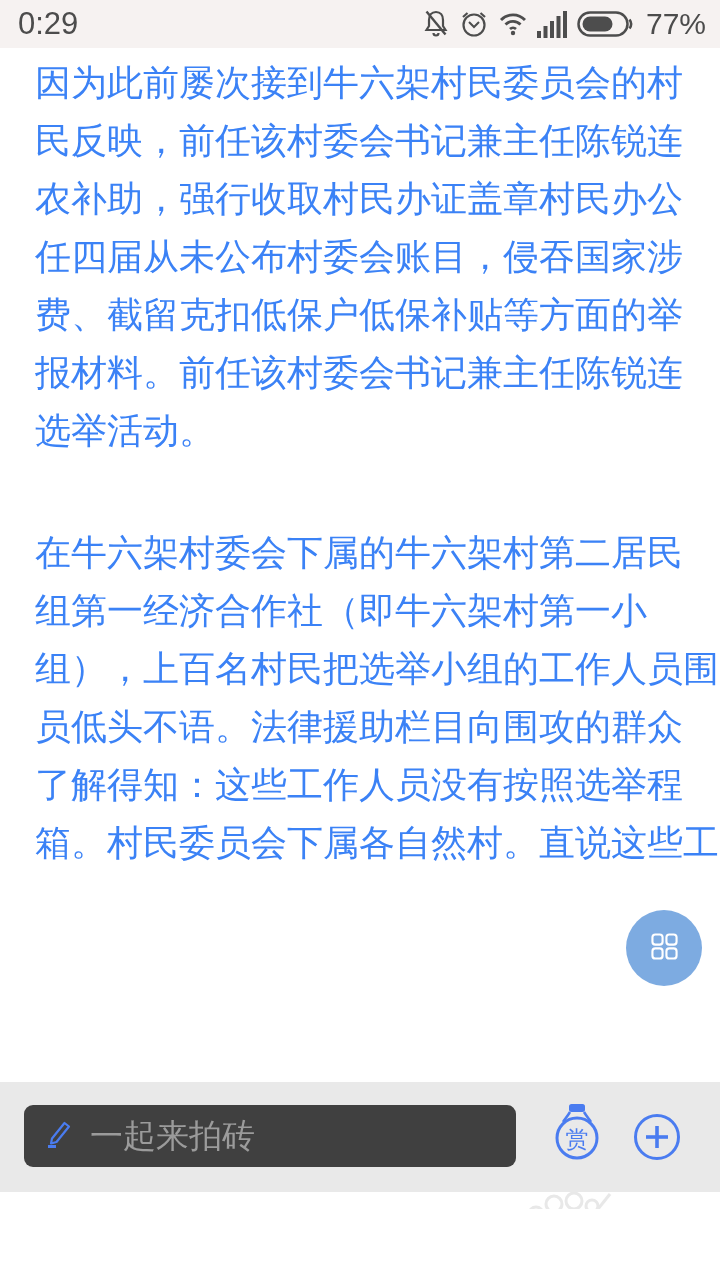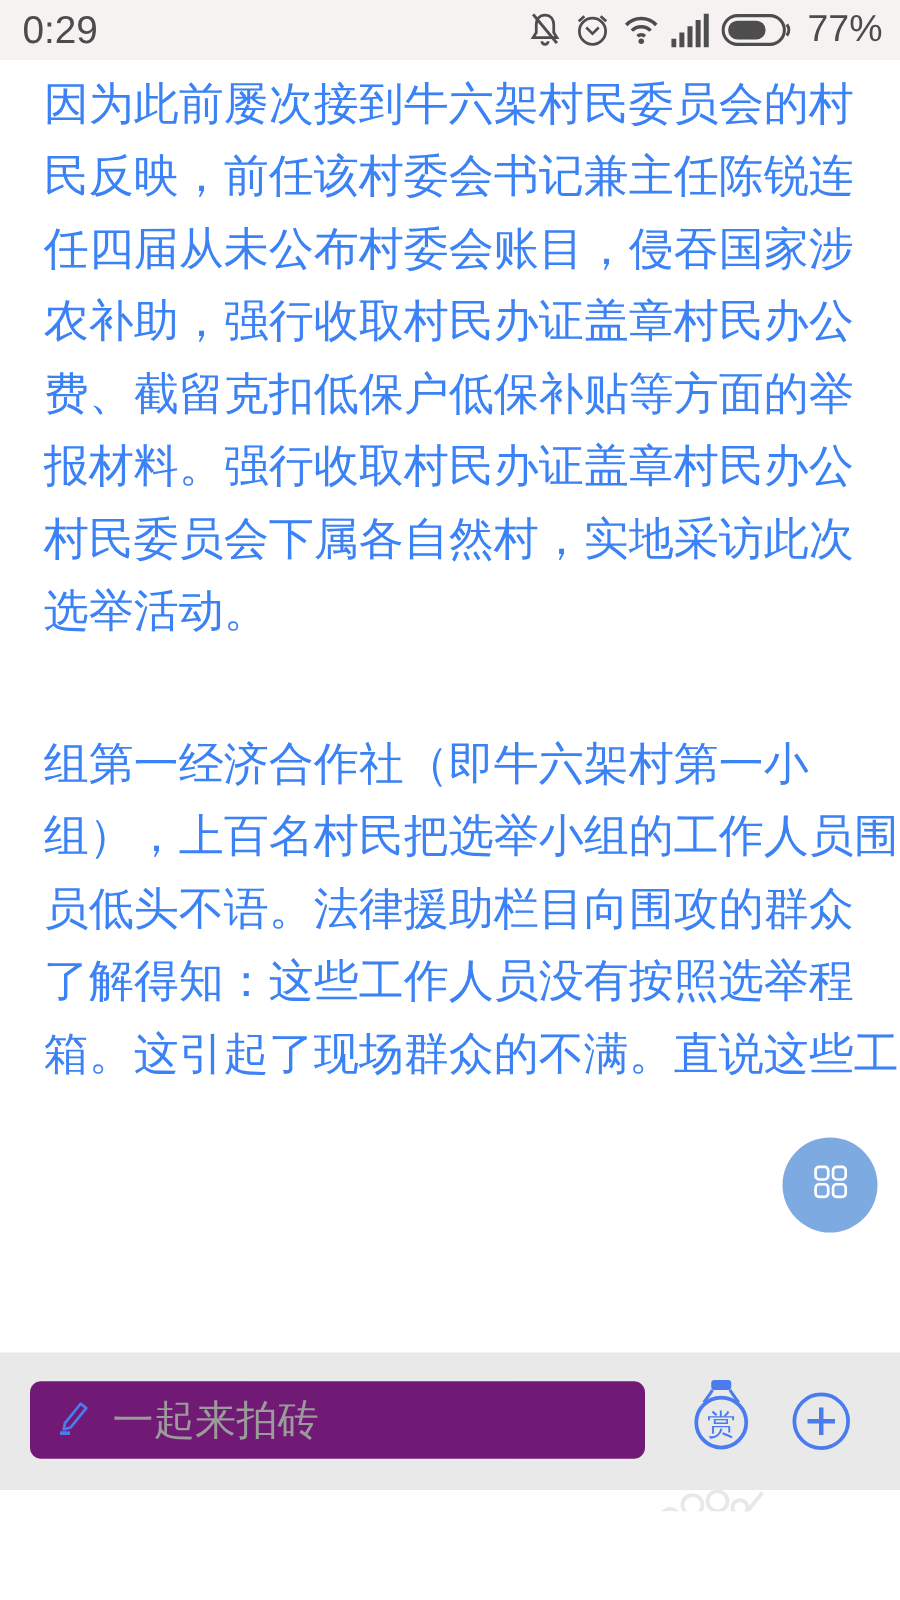--- a/index.html
+++ b/index.html
@@ -24,21 +24,21 @@
 
   
   .float-btn { position:absolute; left:626px; top:910px; width:76px; height:76px;
     border-radius:50%; background:rgba(88,148,216,0.78);
     display:flex; align-items:center; justify-content:center; z-index:5; }
 
   
   .comment-bar { position:absolute; top:1082px; left:0; width:720px; height:110px;
     background:#e9e9e9; z-index:6; }
   .comment-input { position:absolute; left:24px; top:23px; width:492px; height:62px;
-    background:#701a75; border-radius:9px; display:flex; align-items:center;
+    background:#404040; border-radius:9px; display:flex; align-items:center;
     padding-left:18px; gap:16px; }
   .comment-placeholder { font-size:33px; color:#9b9b9b; }
   .reward-btn { position:absolute; left:550px; top:18px; width:54px; height:70px;
     background:none; border:none; }
   .plus-btn { position:absolute; left:632px; top:30px; width:50px; height:50px;
     background:none; border:none; }
 
   
   .nav-bar { position:absolute; top:1192px; left:0; width:720px; height:88px;
     background:#ffffff; z-index:6; }
@@ -100,32 +100,32 @@
           <rect x="5.5" y="7.5" width="30" height="15" rx="7.5" fill="#4d4d4d"></rect>
         </svg>
       </span>
       <span class="battery-pct">77%</span>
     </span>
   </div>
 
   <div class="article">
     <div class="line">因为此前屡次接到牛六架村民委员会的村</div>
     <div class="line">民反映，前任该村委会书记兼主任陈锐连</div>
+    <div class="line">农补助，强行收取村民办证盖章村民办公</div>
     <div class="line">任四届从未公布村委会账目，侵吞国家涉</div>
-    <div class="line">农补助，强行收取村民办证盖章村民办公</div>
     <div class="line">费、截留克扣低保户低保补贴等方面的举</div>
-    <div class="line">报材料。强行收取村民办证盖章村民办公</div>
-    <div class="line">村民委员会下属各自然村，实地采访此次</div>
+    <div class="line">报材料。前任该村委会书记兼主任陈锐连</div>
     <div class="line">选举活动。</div>
     <div class="para-gap"></div>
+    <div class="line">在牛六架村委会下属的牛六架村第二居民</div>
     <div class="line">组第一经济合作社（即牛六架村第一小</div>
     <div class="line">组），上百名村民把选举小组的工作人员围</div>
     <div class="line">员低头不语。法律援助栏目向围攻的群众</div>
     <div class="line">了解得知：这些工作人员没有按照选举程</div>
-    <div class="line">箱。这引起了现场群众的不满。直说这些工</div>
+    <div class="line">箱。村民委员会下属各自然村。直说这些工</div>
   </div>
 
   <div class="float-btn">
     <span>
       <svg width="27" height="27" viewBox="0 0 28 28">
         <rect x="1.5" y="1.5" width="10.5" height="10.5" rx="3" fill="none" stroke="#ffffff" stroke-width="2.2"></rect>
         <rect x="16" y="1.5" width="10.5" height="10.5" rx="3" fill="none" stroke="#ffffff" stroke-width="2.2"></rect>
         <rect x="1.5" y="16" width="10.5" height="10.5" rx="3" fill="none" stroke="#ffffff" stroke-width="2.2"></rect>
         <rect x="16" y="16" width="10.5" height="10.5" rx="3" fill="none" stroke="#ffffff" stroke-width="2.2"></rect>
       </svg>

